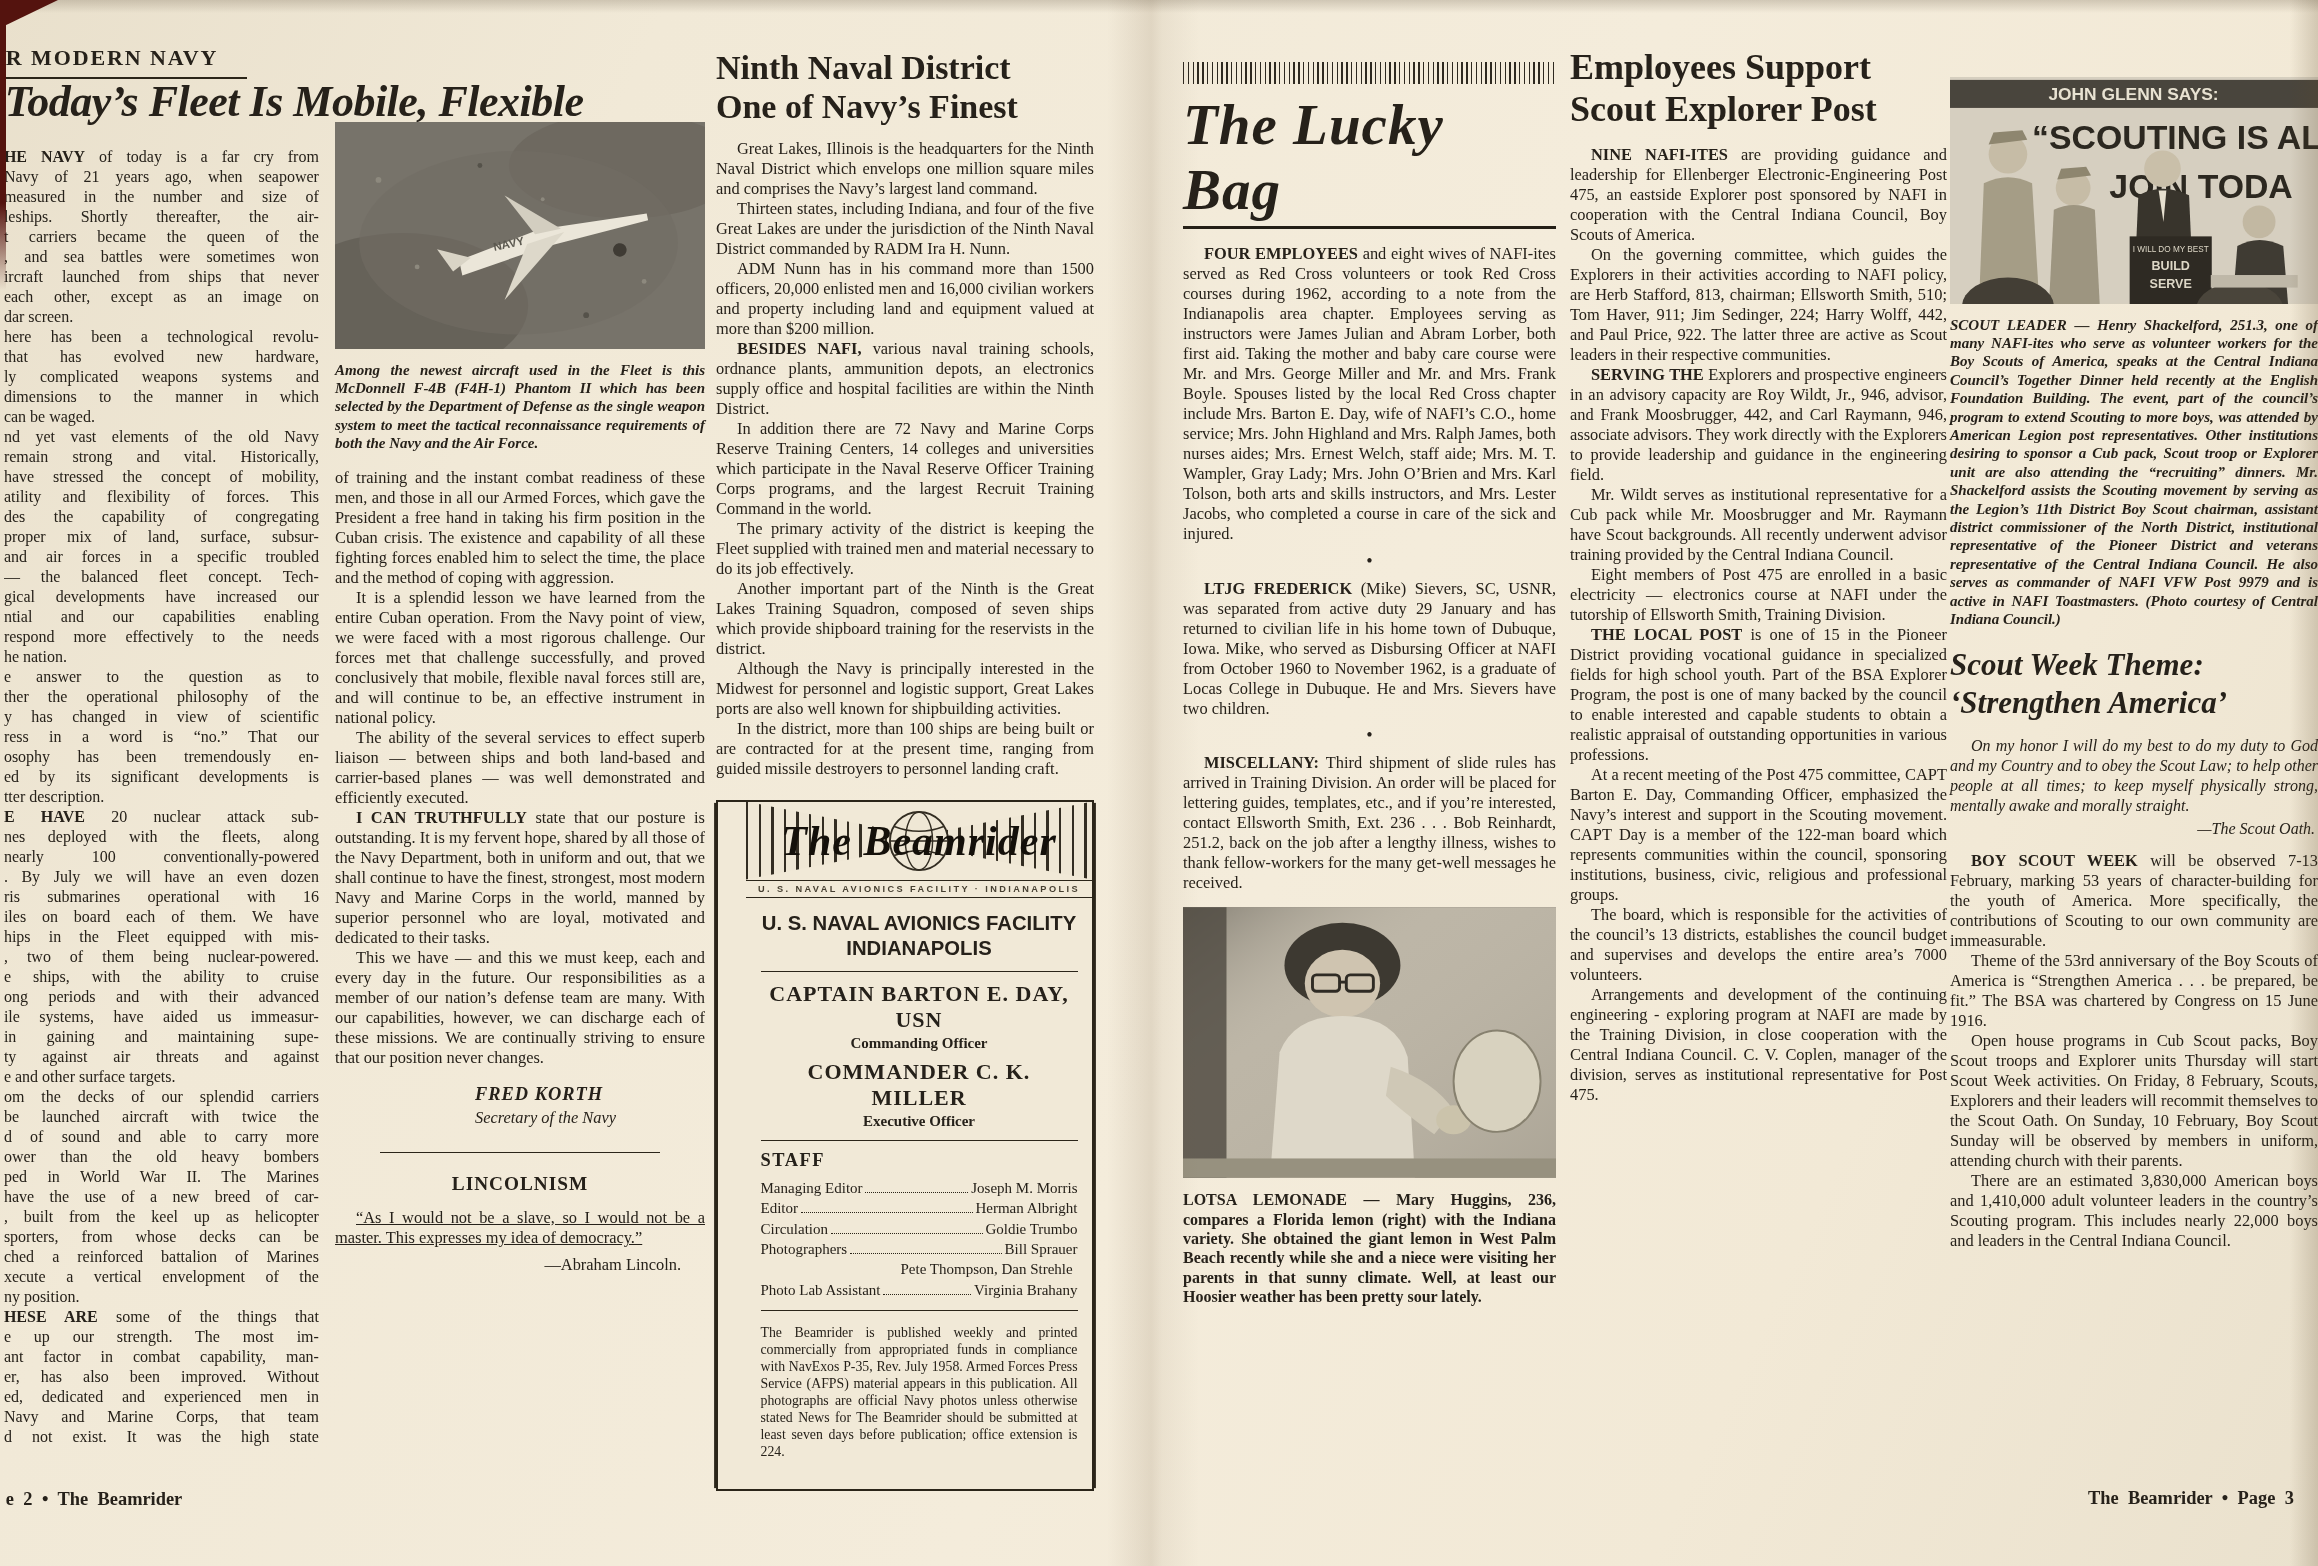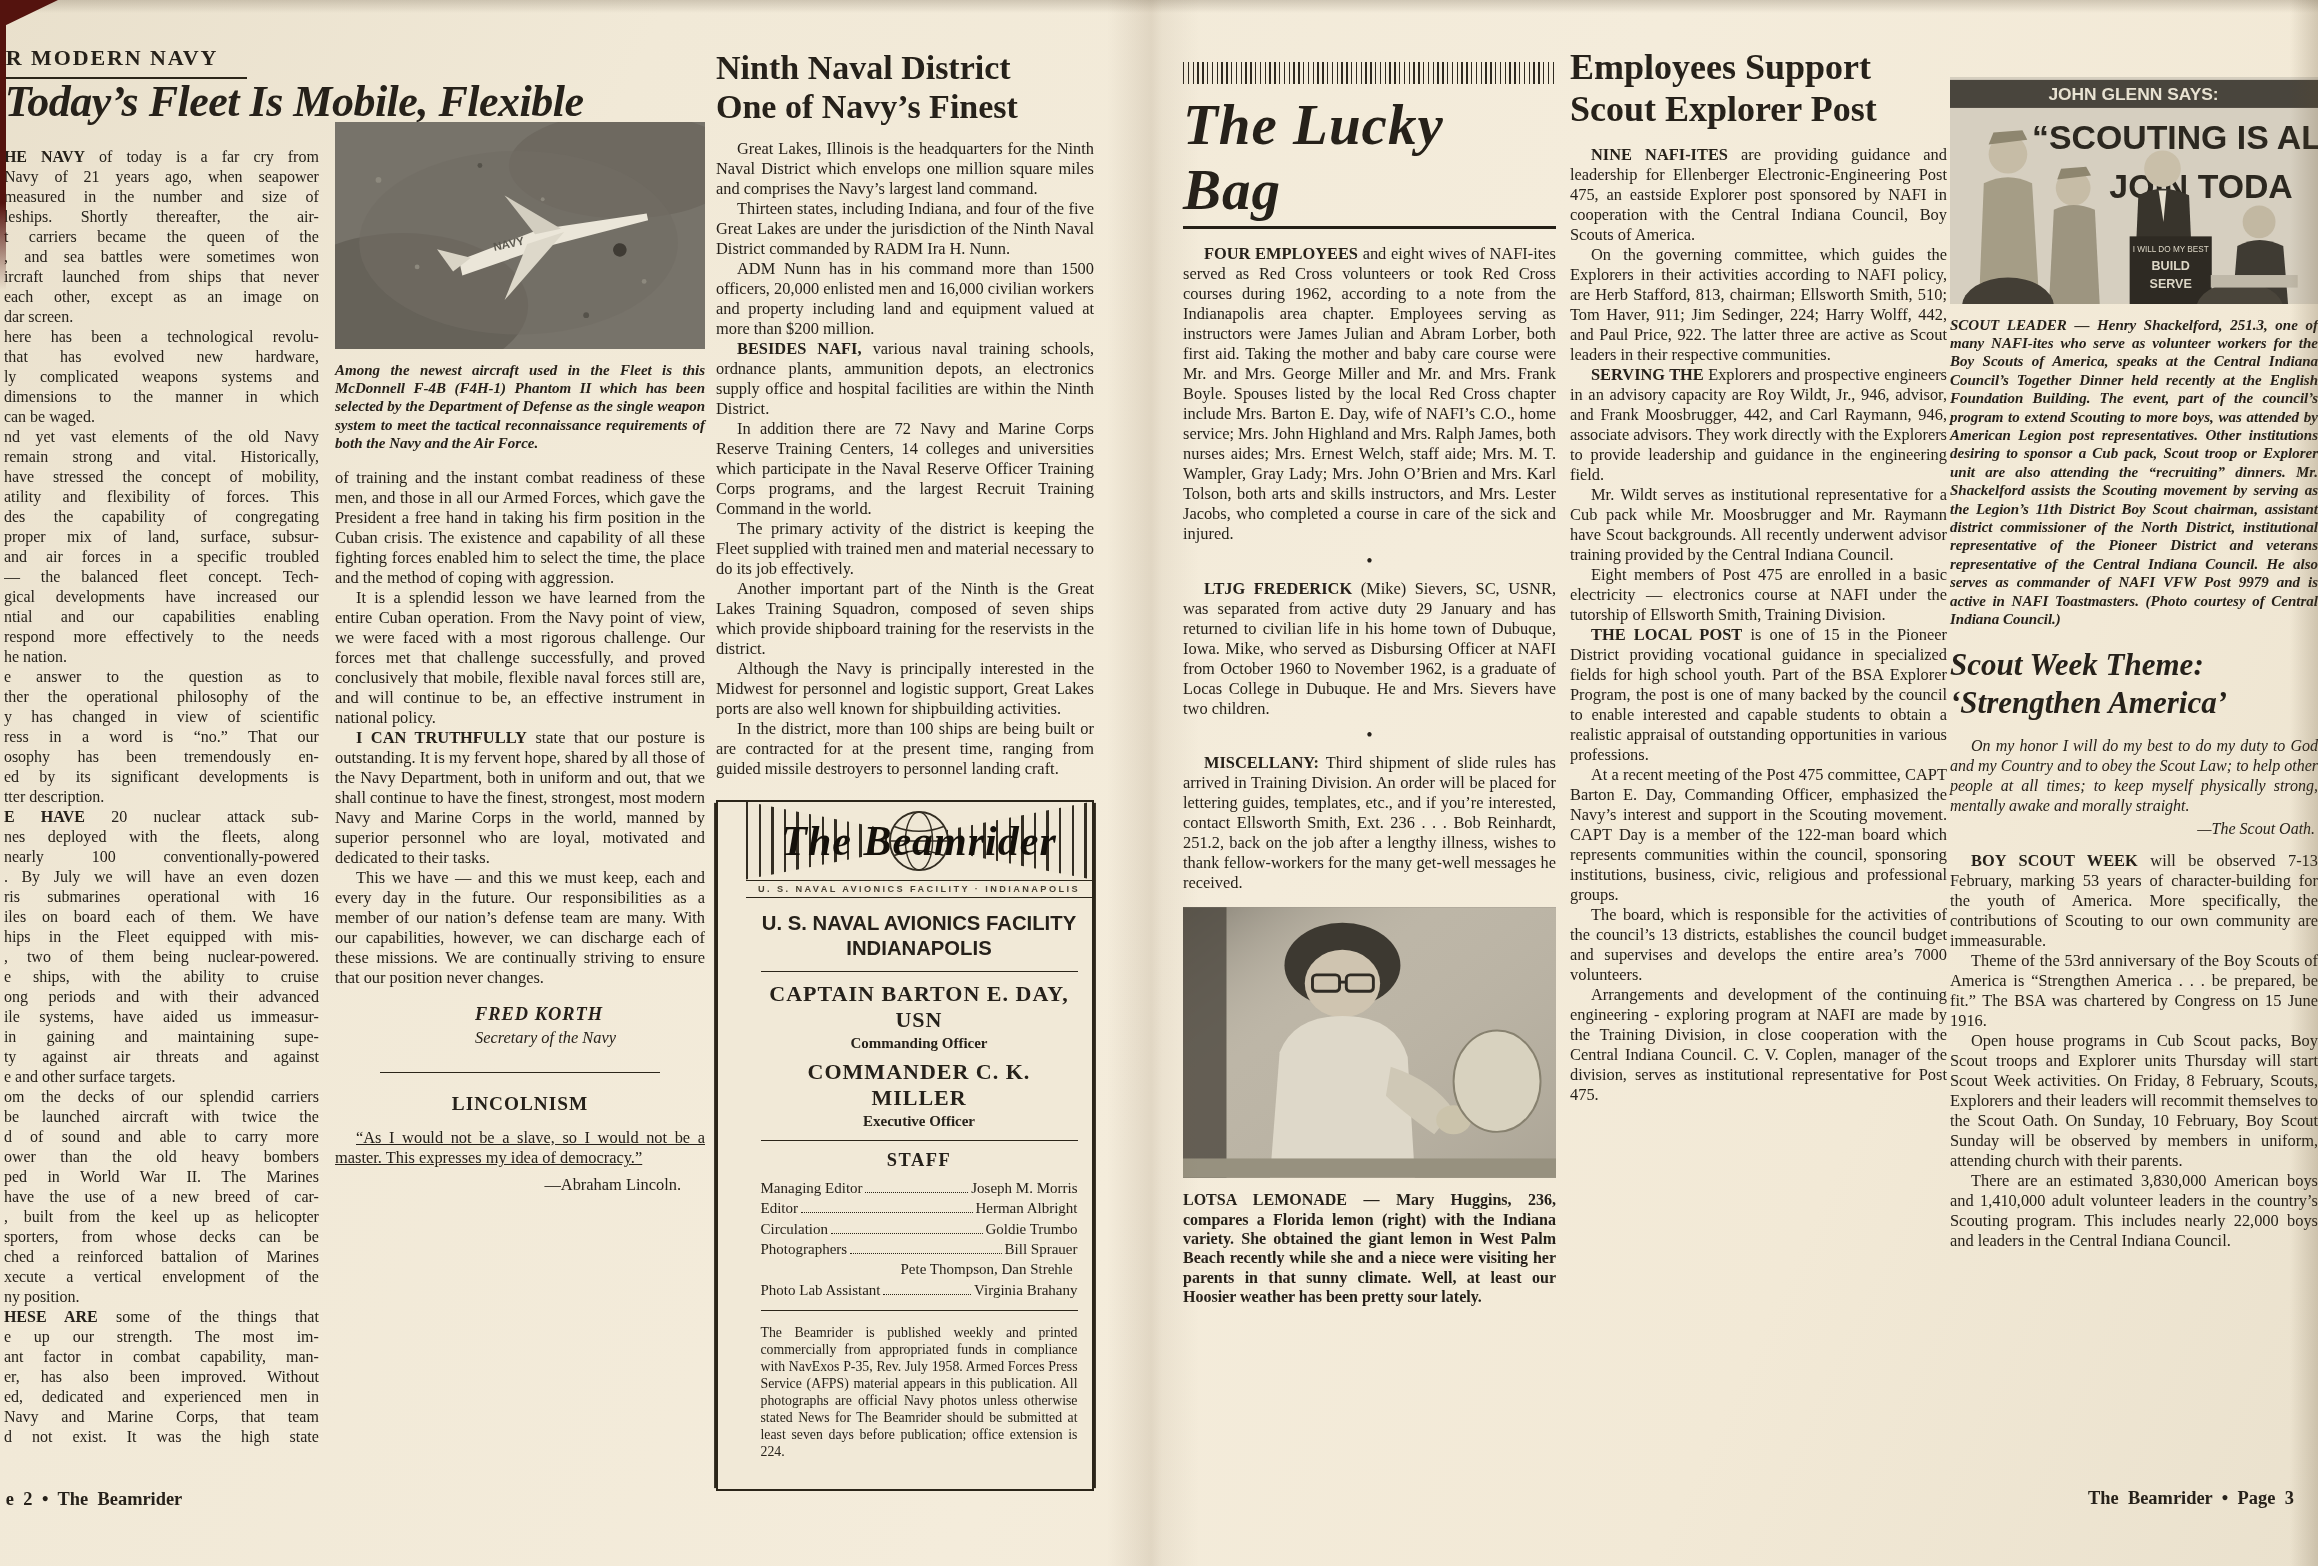--- a/index.html
+++ b/index.html
@@ -67,21 +67,21 @@
   .mh-globe { position:absolute; left:50%; top:50%; transform:translate(-50%,-50%); }
   .mh-logo { position:absolute; inset:0; display:flex; align-items:center; justify-content:center;
     font-size:42px; font-weight:bold; font-style:italic; color:#14100a; letter-spacing:1px; }
   .mh-sub { text-align:center; font-size:9.2px; font-weight:bold; letter-spacing:2.4px; color:#463f31;
     padding:3.4px 0; border-bottom:1.5px solid #2b2519; font-family:"Liberation Sans",sans-serif; }
   .mh-inner { padding:12.6px 14.5px 14.5px; }
   .mh-fac { text-align:center; font-family:"Liberation Sans",sans-serif; font-weight:bold; font-size:20.3px; line-height:25px; }
   .mh-rule { border-top:1.5px solid #2b2519; margin:9.7px 0; }
   .mh-co-name { text-align:center; font-size:22px; font-weight:bold; letter-spacing:1px; }
   .mh-co-title { text-align:center; font-size:15px; font-weight:bold; margin:1.9px 0 6.8px; }
-  .mh-staff-h { text-align:center; font-size:18.4px; font-weight:bold; letter-spacing:1.5px; margin-bottom:6.8px; }
+  .mh-staff-h { text-align:left; font-size:18.4px; font-weight:bold; letter-spacing:1.5px; margin-bottom:6.8px; }
   .staff-row { display:flex; align-items:baseline; font-size:15px; line-height:20.3px; }
   .s-role { white-space:nowrap; }
   .s-leader { flex:1; border-bottom:1.9px dotted #2b2519; margin:0 2.9px 3.9px; }
   .s-name { white-space:nowrap; }
   .staff-row.cont { justify-content:flex-end; padding-right:4.8px; }
   .mh-boiler { font-size:13.8px; line-height:17px; text-align:justify; }
 
   .lb-hatch { height:22px; background:repeating-linear-gradient(90deg,#2e2920 0 1.5px, rgba(0,0,0,0) 1.5px 4.8px); }
   .lb-title { font-size:57px; font-style:italic; font-weight:bold; letter-spacing:1px; padding:7.7px 0 4.8px; }
   .lb-rule { border-top:3.4px solid #241f16; margin:0 0 14.5px; }
@@ -190,20 +190,21 @@
         <polygon points="475,232 375,140 420,232" fill="#d3cec0"></polygon>
         <polygon points="280,252 215,220 238,272" fill="#d9d4c6"></polygon>
         <circle cx="585" cy="300" r="14" fill="#3f3b34"></circle>
         <text x="330" y="248" font-size="24" font-weight="bold" fill="#5c5950" font-family="Liberation Sans, sans-serif">NAVY</text>
       </g>
     </svg>
     <p class="caption-bi">Among the newest aircraft used in the Fleet is this McDonnell F-4B (F4H-1) Phantom II which has been selected by the Department of Defense as the single weapon system to meet the tactical reconnaissance requirements of both the Navy and the Air Force.</p>
     <div class="col2-paras" id="col2-paras">
         <p class="para">of training and the instant combat readiness of these men, and those in all our Armed Forces, which gave the President a free hand in taking his firm position in the Cuban crisis.  The existence and capability of all these fighting forces enabled him to select the time, the place and the method of coping with aggression.</p>
         <p class="para">It is a splendid lesson we have learned from the entire Cuban operation.  From the Navy point of view, we were faced with a most rigorous challenge.  Our forces met that challenge successfully, and proved conclusively that mobile, flexible naval forces still are, and will continue to be, an effective instrument in national policy.</p>
+        <p class="para">The ability of the several services to effect superb liaison — between ships and both land-based and carrier-based planes — was well demonstrated and efficiently executed.</p>
         <p class="para"><strong>I CAN TRUTHFULLY</strong> state that our posture is outstanding.  It is my fervent hope, shared by all those of the Navy Department, both in uniform and out, that we shall continue to have the finest, strongest, most modern Navy and Marine Corps in the world, manned by superior personnel who are loyal, motivated and dedicated to their tasks.</p>
         <p class="para">This we have — and this we must keep, each and every day in the future.  Our responsibilities as a member of our nation’s defense team are many.  With our capabilities, however, we can discharge each of these missions.  We are continually striving to ensure that our position never changes.</p>
       </div>
     <div class="sig">
       <div class="sig-name">FRED KORTH</div>
       <div class="sig-title">Secretary of the Navy</div>
     </div>
     <div class="divider"></div>
     <div class="linc-title">LINCOLNISM</div>
     <p class="linc-quote">“As I would not be a slave, so I would not be a master.  This expresses my idea of democracy.”</p>

